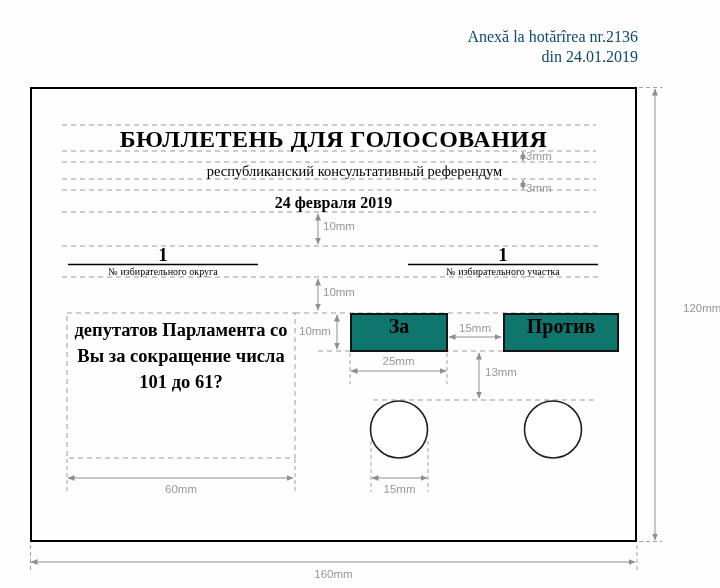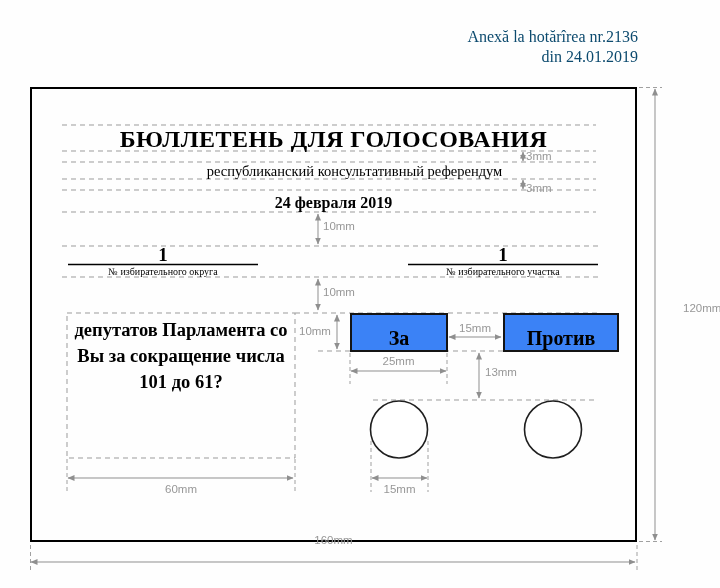--- a/index.html
+++ b/index.html
@@ -12,38 +12,38 @@
   .ballot-title{left:30px;top:126px;width:607px;text-align:center;font-size:24px;font-weight:bold;letter-spacing:.5px;}
   .ballot-subtitle{left:30px;top:163px;width:607px;text-align:center;font-size:14.5px;padding-left:21px;}
   .ballot-date{left:30px;top:194px;width:607px;text-align:center;font-size:16px;font-weight:bold;}
   .num-block{width:190px;text-align:center;font-size:19px;font-weight:bold;line-height:19px;}
   .num-left{left:68px;top:245px;}
   .num-right{left:408px;top:245px;}
   .cap-block{width:190px;text-align:center;font-size:10px;line-height:11px;}
   .cap-left{left:68px;top:266px;}
   .cap-right{left:408px;top:266px;}
   .question{left:69px;top:317px;width:224px;text-align:center;font-size:18.5px;font-weight:bold;line-height:26px;}
-  .opt-box{top:313px;height:39px;border:2px solid #141414;box-sizing:border-box;background:#3b82f6;
-           display:flex;align-items:flex-end;justify-content:center;font-size:20px;font-weight:bold;z-index:3;}
+  .opt-box{top:313px;height:39px;border:2px solid #141414;box-sizing:border-box;background:#0f766e;
+           display:flex;align-items:flex-start;justify-content:center;font-size:20px;font-weight:bold;z-index:3;}
   .opt-yes{left:350px;width:98px;}
   .opt-no{left:503px;width:116px;}
   
   .dim{font-family:"Liberation Sans", sans-serif;color:#979797;font-size:11.5px;line-height:12px;z-index:4;}
   .d-3a{left:526px;top:150px;}
   .d-3b{left:526px;top:182px;}
   .d-10a{left:323px;top:220px;}
   .d-10b{left:323px;top:286px;}
   .d-10c{left:299px;top:325px;}
   .d-15a{left:447px;top:322px;width:56px;text-align:center;}
   .d-25{left:350px;top:355px;width:97px;text-align:center;}
   .d-13{left:485px;top:366px;}
   .d-15b{left:371px;top:483px;width:57px;text-align:center;}
   .d-60{left:67px;top:483px;width:228px;text-align:center;}
   .d-120{left:683px;top:302px;}
-  .d-160{left:30px;top:534px;width:607px;text-align:center;}
+  .d-160{left:30px;top:568px;width:607px;text-align:center;}
   svg.overlay{position:absolute;left:0;top:0;z-index:2;}
   .txt{position:absolute;z-index:3;}
 </style>
 </head>
 <body>
 
 <div class="page">
 
   <div class="abs annex-note txt">
     <div>Anexă la hotărîrea nr.2136</div>

